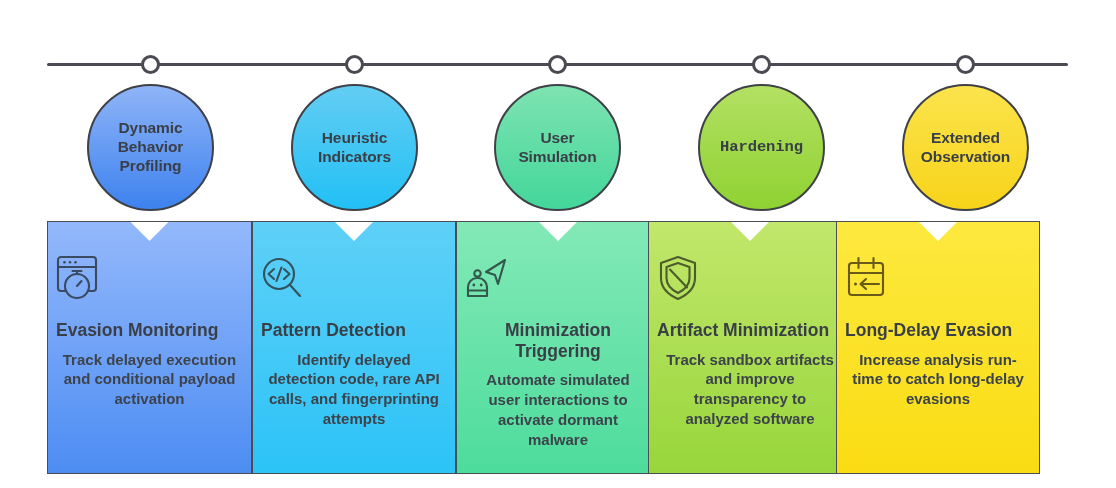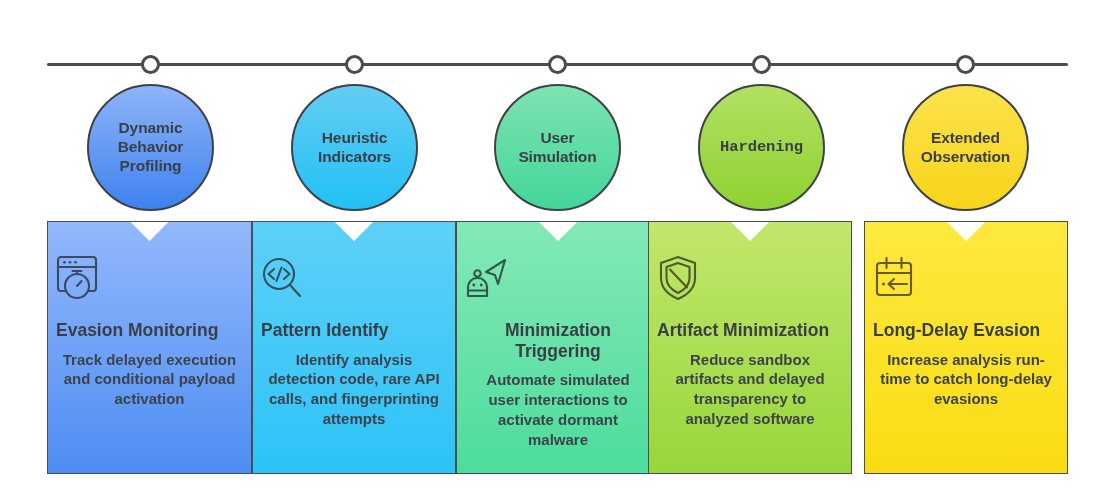--- a/index.html
+++ b/index.html
@@ -112,22 +112,22 @@
     <div class="panel-notch"></div>
     <div class="panel-icon">
       <svg viewBox="0 0 58 52" fill="none" stroke="#33525e" stroke-width="2.1" stroke-linecap="round" stroke-linejoin="round">
         <circle cx="26" cy="22" r="15"></circle>
         <line x1="37" y1="33" x2="47" y2="44"></line>
         <polyline points="21,17 15.5,22 21,27"></polyline>
         <polyline points="31,17 36.5,22 31,27"></polyline>
         <line x1="28.5" y1="15.5" x2="23.5" y2="29"></line>
       </svg>
     </div>
-    <div class="panel-title">Pattern Identify</div>
-    <div class="panel-desc">Identify analysis detection code, rare API calls, and fingerprinting attempts</div>
+    <div class="panel-title">Pattern Detection</div>
+    <div class="panel-desc">Identify delayed detection code, rare API calls, and fingerprinting attempts</div>
   </div>
 
   <div class="panel" style="left:456px; width:204px; background:linear-gradient(180deg,#83e9b6 0%,#4ddc9c 100%);">
     <div class="panel-notch"></div>
     <div class="panel-icon">
       <svg viewBox="0 0 58 52" fill="none" stroke="#33574a" stroke-width="2.1" stroke-linecap="round" stroke-linejoin="round">
         <path d="M11 44 V35 a9 9 0 0 1 9-9 h1 a9 9 0 0 1 9 9 v9 z"></path>
         <line x1="11" y1="38.5" x2="30" y2="38.5"></line>
         <circle cx="20.5" cy="21.5" r="3.2"></circle>
         <line x1="20.5" y1="24.7" x2="20.5" y2="26"></line>
@@ -143,24 +143,24 @@
   <div class="panel" style="left:648px; width:204px; background:linear-gradient(180deg,#c2e76b 0%,#97d63b 100%);">
     <div class="panel-notch"></div>
     <div class="panel-icon">
       <svg viewBox="0 0 58 52" fill="none" stroke="#4c5c2a" stroke-width="2.1" stroke-linecap="round" stroke-linejoin="round">
         <path d="M29 5 L46 11 V26 c0 10-8 17-17 21 -9-4-17-11-17-21 V11 Z"></path>
         <path d="M29 11 L40.5 15 V26 c0 7-5.5 12-11.5 15 -6-3-11.5-8-11.5-15 V15 Z"></path>
         <line x1="21" y1="17.5" x2="38" y2="35.5"></line>
       </svg>
     </div>
     <div class="panel-title">Artifact Minimization</div>
-    <div class="panel-desc">Reduce sandbox artifacts and delayed transparency to analyzed software</div>
+    <div class="panel-desc">Track sandbox artifacts and improve transparency to analyzed software</div>
   </div>
 
-  <div class="panel" style="left:864px; width:204px; background:linear-gradient(180deg,#fde93f 0%,#f9dc12 100%);">
+  <div class="panel" style="left:836px; width:204px; background:linear-gradient(180deg,#fde93f 0%,#f9dc12 100%);">
     <div class="panel-notch"></div>
     <div class="panel-icon">
       <svg viewBox="0 0 58 52" fill="none" stroke="#6a5a18" stroke-width="2.1" stroke-linecap="round" stroke-linejoin="round">
         <rect x="12" y="11" width="34" height="32" rx="3"></rect>
         <line x1="12" y1="21" x2="46" y2="21"></line>
         <line x1="21.5" y1="6" x2="21.5" y2="16"></line>
         <line x1="36.5" y1="6" x2="36.5" y2="16"></line>
         <line x1="42" y1="32" x2="24" y2="32"></line>
         <polyline points="29,27 23.5,32 29,37"></polyline>
         <circle cx="18.5" cy="32" r="1.5" fill="#6a5a18" stroke="none"></circle>

